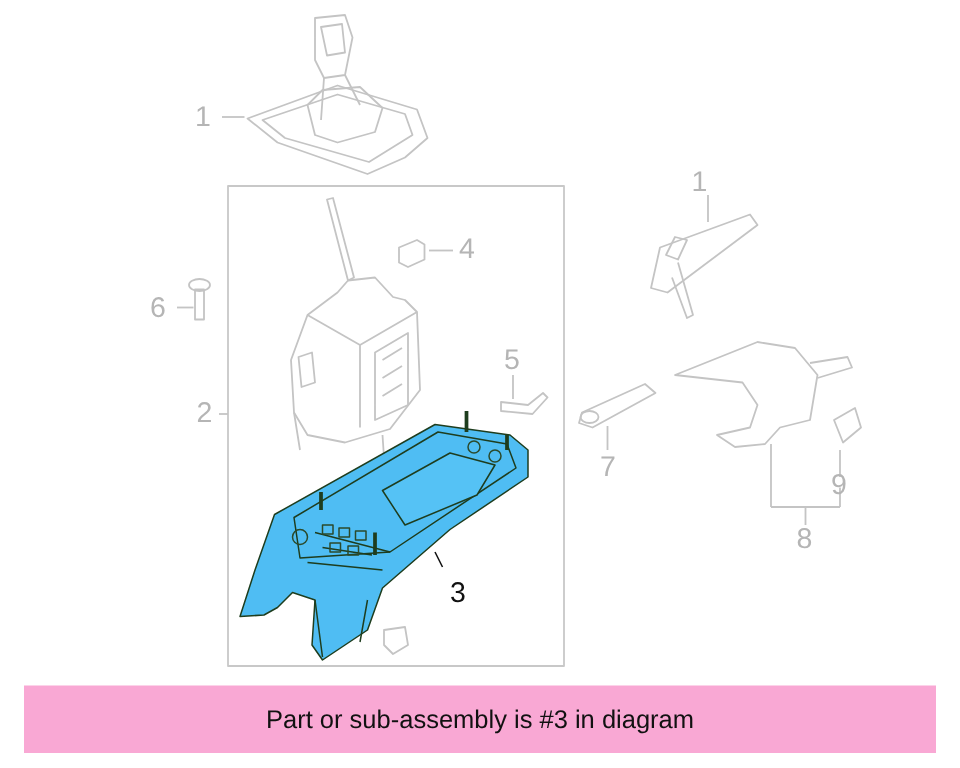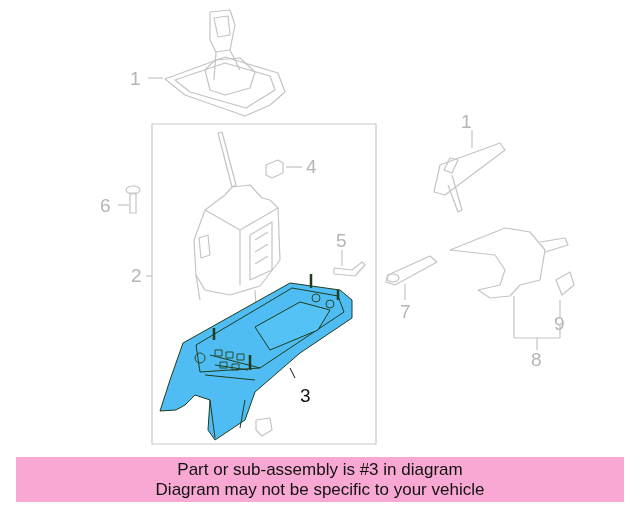--- a/index.html
+++ b/index.html
@@ -112,14 +112,13 @@
   <span class="callout" style="left:336px;top:231px">5</span>
   <span class="callout" style="left:100px;top:196px">6</span>
   <span class="callout" style="left:400px;top:302px">7</span>
   <span class="callout" style="left:531px;top:350px">8</span>
   <span class="callout" style="left:554px;top:314px">9</span>
   <span class="callout" style="left:461px;top:112px">1</span>
 </div>
 
 <div id="banner">
   <span>Part or sub-assembly is #3 in diagram</span>
-  <span>Diagram may not be specific to your vehicle</span>
 </div>
 
 </body></html>

